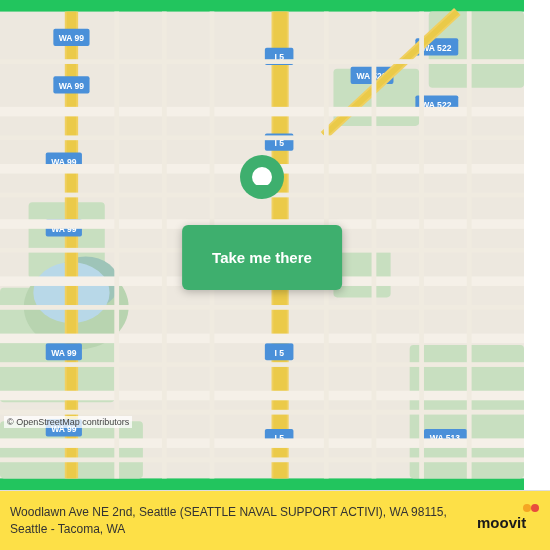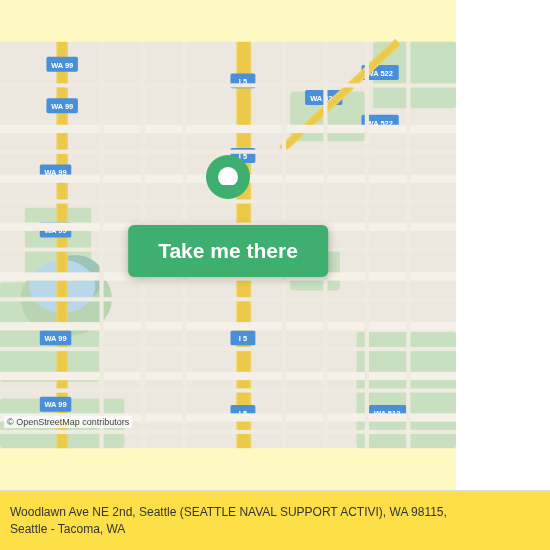--- a/index.html
+++ b/index.html
@@ -5,25 +5,25 @@
     * { margin: 0; padding: 0; box-sizing: border-box; }
     body {
       width: 550px;
       height: 550px;
       overflow: hidden;
       font-family: Arial, sans-serif;
       position: relative;
     }
 
     #map-container {
-      width: 456px;
+      width: 524px;
       height: 490px;
       position: relative;
       overflow: hidden;
-      background-color: #fef9c3;
+      background-color: #22c55e;
     }
 
     
     #info-bar {
       width: 550px;
       height: 60px;
       background: #fde047;
       display: flex;
       align-items: center;
       padding: 6px 10px;
@@ -62,22 +62,22 @@
     
     #take-me-there-btn {
       position: absolute;
       left: 50%;
       top: 225px;
       transform: translateX(-50%);
       background: #3eaf6e;
       color: white;
       border: none;
       border-radius: 6px;
-      padding: 14px 30px;
-      font-size: 21px;
+      padding: 24px 30px;
+      font-size: 15px;
       font-weight: bold;
       cursor: pointer;
       white-space: nowrap;
       box-shadow: 0 2px 8px rgba(0,0,0,0.25);
       z-index: 10;
     }
 
     
     #map-pin {
       position: absolute;
@@ -192,13 +192,22 @@
   </div>
 
   <button id="take-me-there-btn">Take me there</button>
 
   <div id="osm-attribution">© OpenStreetMap contributors</div>
 </div>
 
 <div id="info-bar">
   <div id="address-text">Woodlawn Ave NE 2nd, Seattle (SEATTLE NAVAL SUPPORT ACTIVI), WA 98115, Seattle - Tacoma, WA</div>
 
+  <div id="moovit-logo">
+    <svg width="65" height="40" viewBox="0 0 65 40" xmlns="http://www.w3.org/2000/svg">
+
+      <text x="2" y="28" font-size="15" font-weight="bold" fill="#1a1a1a" font-family="Arial">moovit</text>
+
+      <circle cx="52" cy="8" r="4" fill="#f5a623"></circle>
+      <circle cx="60" cy="8" r="4" fill="#e84c3d"></circle>
+    </svg>
+  </div>
 </div>
 
 </body></html>

